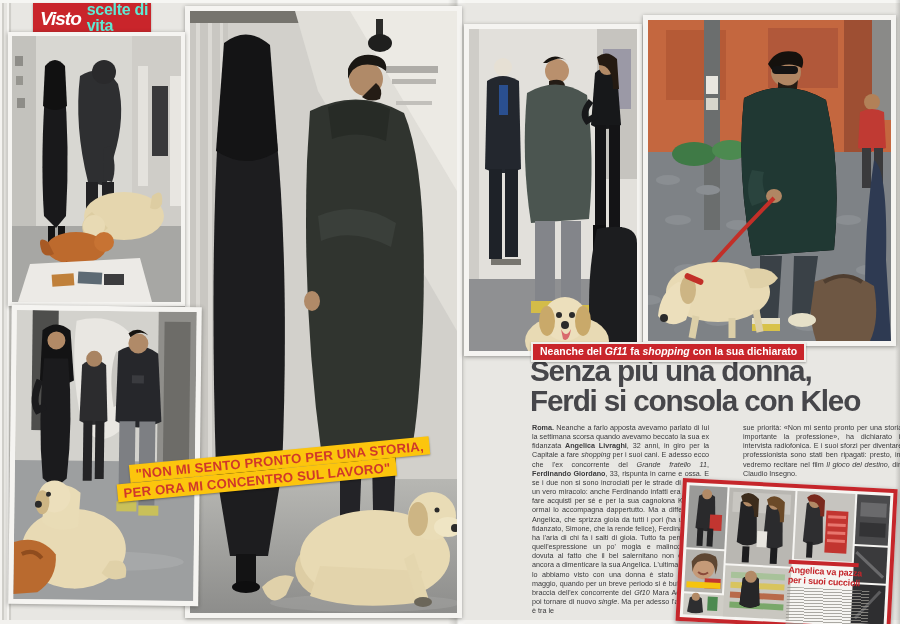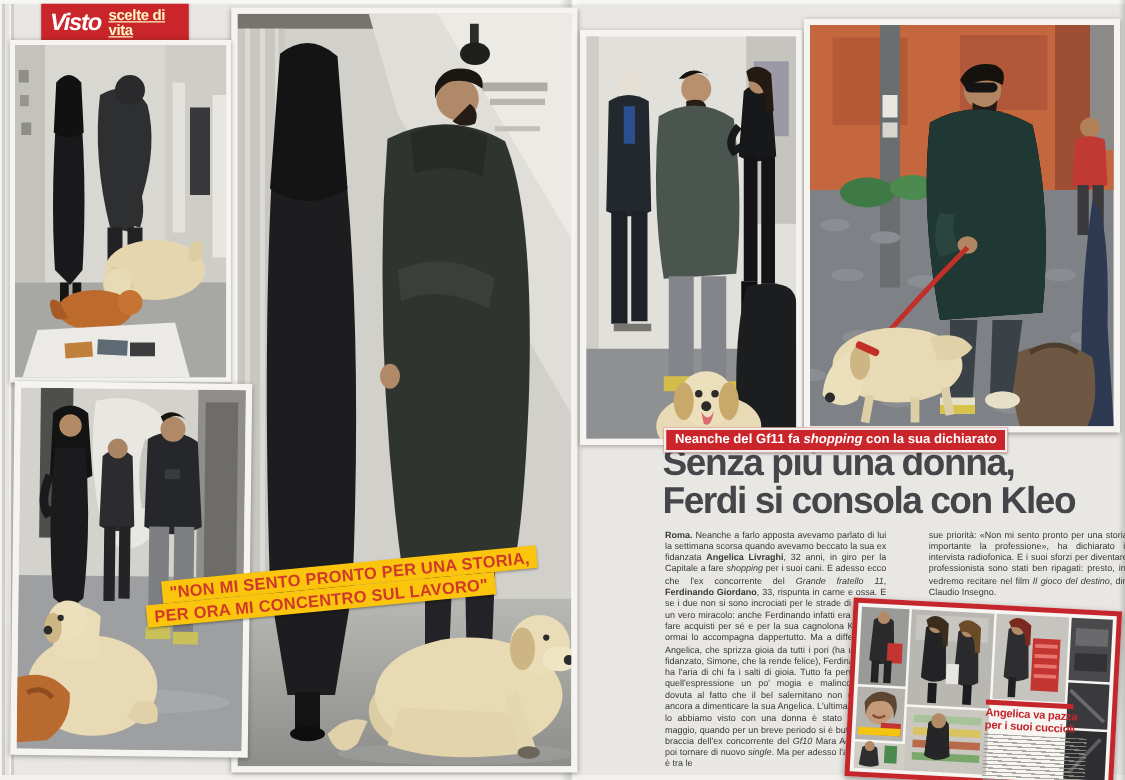--- a/index.html
+++ b/index.html
@@ -26,21 +26,21 @@
   .edge-right{position:absolute;right:0;top:0;width:5px;height:100%;
     background:linear-gradient(90deg,rgba(0,0,0,0),rgba(90,90,85,.25));}
 
   
   .brand{
     position:absolute;left:33px;top:3px;width:118px;height:30px;
     background:var(--brand-red);display:flex;align-items:center;padding-left:7px;
     box-sizing:border-box;box-shadow:0 1px 2px rgba(0,0,0,.3);
   }
   .brand .logo{color:#fff;font-weight:bold;font-style:italic;font-size:19px;letter-spacing:-1px;line-height:1;}
-  .brand .tagline{color:#fef9c3;font-weight:bold;font-size:12px;margin-left:6px;letter-spacing:-0.3px;line-height:1;text-decoration:underline;}
+  .brand .tagline{color:#5eead4;font-weight:bold;font-size:16px;margin-left:6px;letter-spacing:-0.3px;line-height:1;}
 
   
   .photo{position:absolute;background:#f5f4f1;box-shadow:0 1px 4px rgba(40,40,35,.45);}
   .photo svg{display:block;}
   #photo-main{left:185px;top:6px;padding:5px;z-index:1;}
   #photo-dogs-play{left:8px;top:32px;padding:4px;z-index:2;}
   #photo-angelica-walk{left:10px;top:306px;padding:5px;z-index:2;transform:rotate(.7deg);}
   #photo-shop-try{left:464px;top:24px;padding:5px;z-index:1;}
   #photo-street-walk{left:643px;top:15px;padding:5px;z-index:1;}
 
@@ -352,21 +352,21 @@
       <ellipse cx="70" cy="272" rx="52" ry="30" fill="#e8dab4"></ellipse>
       <path d="M96,250 Q120,244 130,258 Q122,270 102,268 Z" fill="#e0d1a8"></path>
       <path d="M30,262 Q12,272 10,296 Q22,310 38,300 Q46,280 44,264 Z" fill="#ecdfbc"></path>
       <ellipse cx="40" cy="270" rx="8" ry="14" fill="#cdb584"></ellipse>
       <circle cx="16" cy="298" r="4" fill="#2b2b2b"></circle>
       <rect x="36" y="256" width="20" height="6" rx="3" fill="#c22f28" transform="rotate(24 46 259)"></rect>
       <path d="M48,296 L44,318 M84,298 L84,318 M108,290 L112,312" stroke="#dccfa8" stroke-width="7"></path>
     </svg>
   </div>
 
-  <div class="caption-bar"><span>Neanche del </span><span style="">Gf11</span><span> fa </span><span style="font-style: italic;">shopping</span><span> con la sua dichiarato</span></div>
+  <div class="caption-bar"><span>Neanche del </span><span style="font-style: italic;">Gf11</span><span> fa </span><span style="font-style: italic;">shopping</span><span> con la sua dichiarato</span></div>
 
   <div class="headline">
     <div>Senza più una donna,</div>
     <div>Ferdi si consola con Kleo</div>
   </div>
 
   <div class="article-col" id="article-col-1"><span style="font-weight: bold;">Roma.</span><span> Neanche a farlo apposta avevamo parlato di lui la settimana scorsa quando avevamo beccato la sua ex fidanzata </span><span style="font-weight: bold;">Angelica Livraghi</span><span>, 32 anni, in giro per la Capitale a fare </span><span style="font-style: italic;">shopping</span><span> per i suoi cani. E adesso ecco che l'ex concorrente del </span><span style="font-style: italic;">Grande fratello 11</span><span>, </span><span style="font-weight: bold;">Ferdinando Giordano</span><span>, 33, rispunta in carne e ossa. E se i due non si sono incrociati per le strade di Roma è un vero miracolo: anche Ferdinando infatti era in giro a fare acquisti per sé e per la sua cagnolona Kleo, che ormai lo accompagna dappertutto. Ma a differenza di Angelica, che sprizza gioia da tutti i pori (ha un nuovo fidanzato, Simone, che la rende felice), Ferdinando non ha l'aria di chi fa i salti di gioia. Tutto fa pensare che quell'espressione un po' mogia e malinconica sia dovuta al fatto che il bel salernitano non è riuscito ancora a dimenticare la sua Angelica. L'ultima volta che lo abbiamo visto con una donna è stato lo scorso maggio, quando per un breve periodo si è buttato tra le braccia dell'ex concorrente del </span><span style="font-style: italic;">Gf10</span><span> Mara Adriani, per poi tornare di nuovo </span><span style="font-style: italic;">single</span><span>. Ma per adesso l'amore non è tra le</span></div>
   <div class="article-col" id="article-col-2"><span>sue priorità: «Non mi sento pronto per una storia, è più importante la professione», ha dichiarato in una intervista radiofonica. E i suoi sforzi per diventare attore professionista sono stati ben ripagati: presto, infatti, lo vedremo recitare nel film </span><span style="font-style: italic;">Il gioco del destino</span><span>, diretto da Claudio Insegno.</span></div>
 
   <div class="inset">

